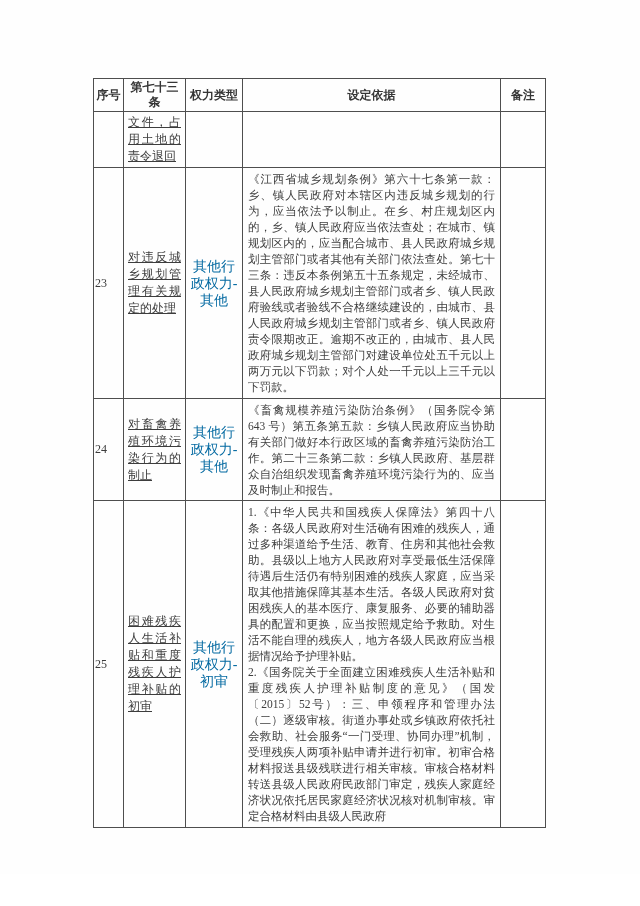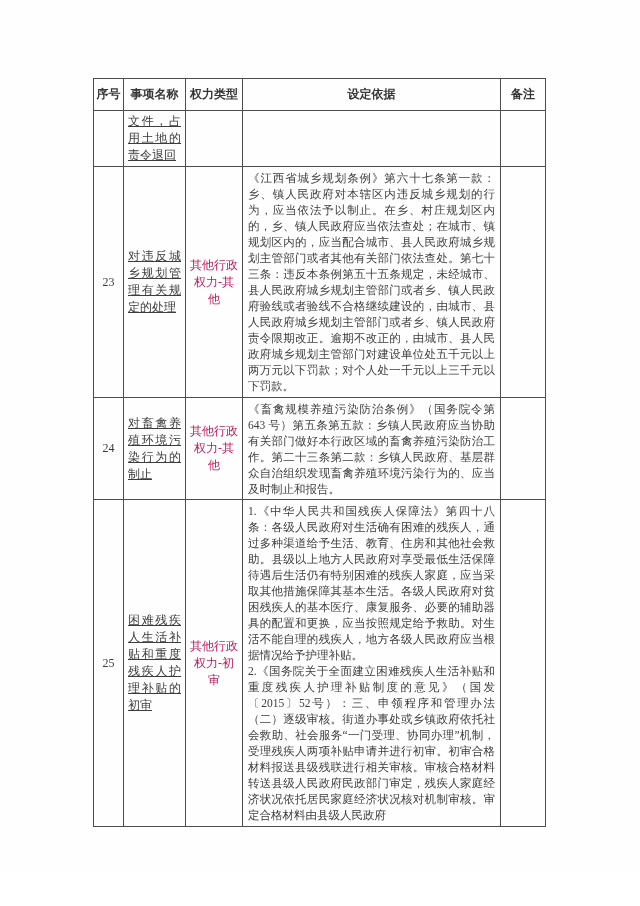--- a/index.html
+++ b/index.html
@@ -50,40 +50,39 @@
     color: #353535;
   }
   tr.r-header  { height: 32px; }
   tr.r-partial { height: 52px; }
   tr.r-23      { height: 231px; }
   tr.r-24      { height: 95px; }
   tr.r-25      { height: 327px; }
 
   td.cell-no {
     font-size: 12px;
-    text-align: center;
     vertical-align: middle;
     padding: 1px;
   }
   td.cell-name {
     font-size: 12px;
     line-height: 17px;
     text-align: justify;
     vertical-align: middle;
     padding: 2px 4px;
     color: #3d3d3d;
     text-decoration: underline;
   }
   td.cell-type {
-    font-size: 12px;
+    font-size: 14px;
     line-height: 17px;
     text-align: center;
     vertical-align: middle;
     padding: 2px 3px;
-    color: #be185d;
+    color: #0369a1;
   }
   td.cell-basis {
     font-size: 11.5px;
     line-height: 16px;
     text-align: justify;
     vertical-align: top;
     padding: 3px 5px 2px 5px;
     white-space: pre-wrap;
     color: #3d3d3d;
   }
@@ -101,21 +100,21 @@
     <colgroup>
       <col class="c-no">
       <col class="c-name">
       <col class="c-type">
       <col class="c-basis">
       <col class="c-note">
     </colgroup>
     <tbody>
       <tr class="r-header">
         <th>序号</th>
-        <th>事项名称</th>
+        <th>第七十三条</th>
         <th>权力类型</th>
         <th>设定依据</th>
         <th>备注</th>
       </tr>
 
       <tr class="r-partial">
         <td class="cell-no"></td>
         <td class="cell-name">文件，占用土地的责令退回</td>
         <td class="cell-type"></td>
         <td class="cell-basis"></td>

